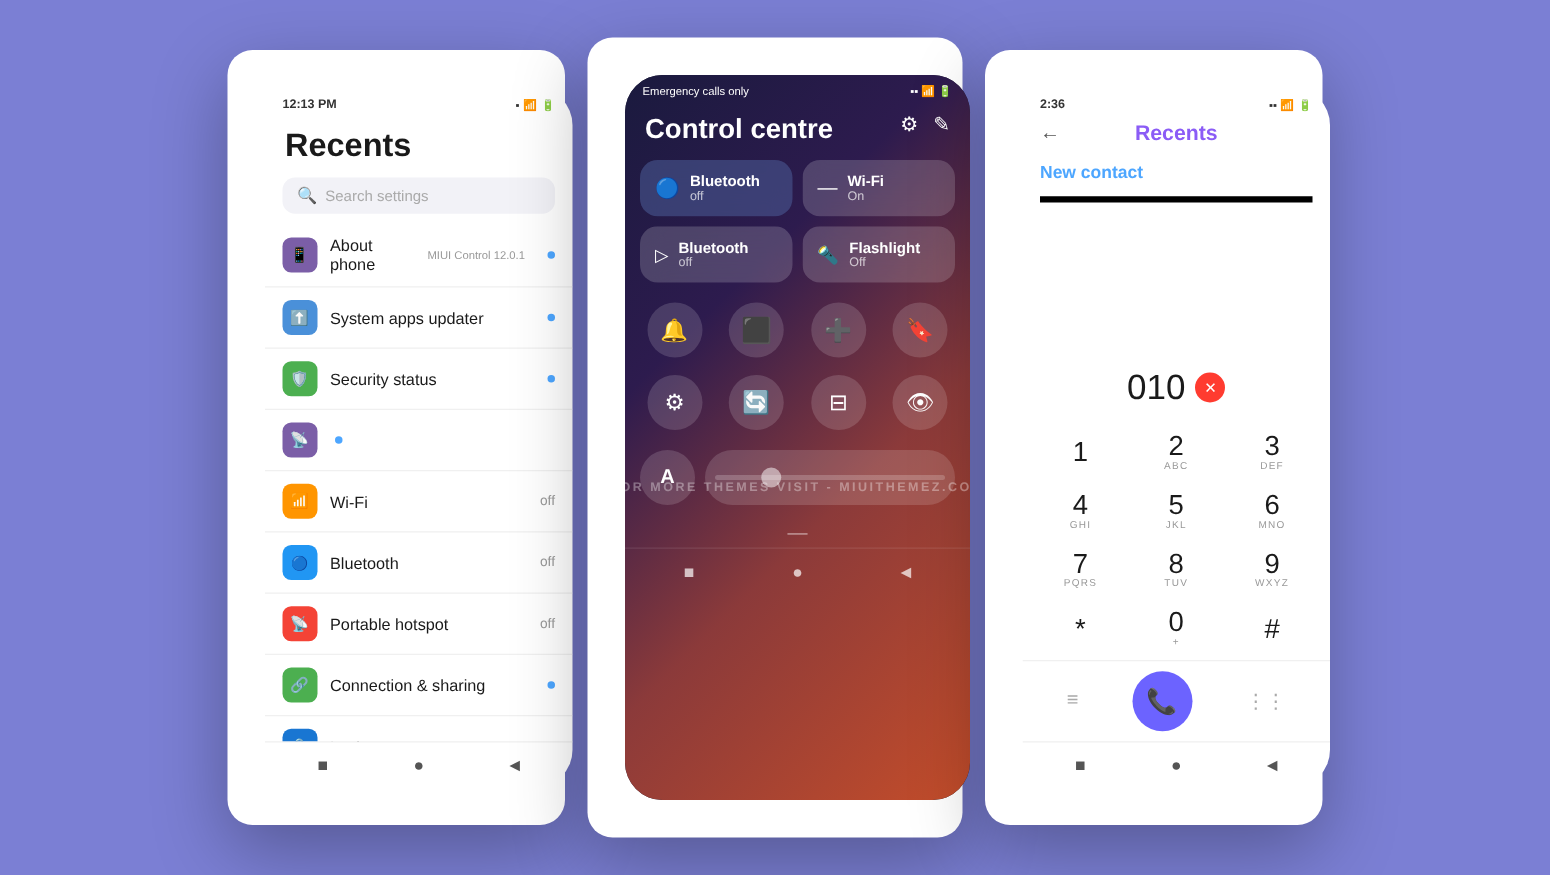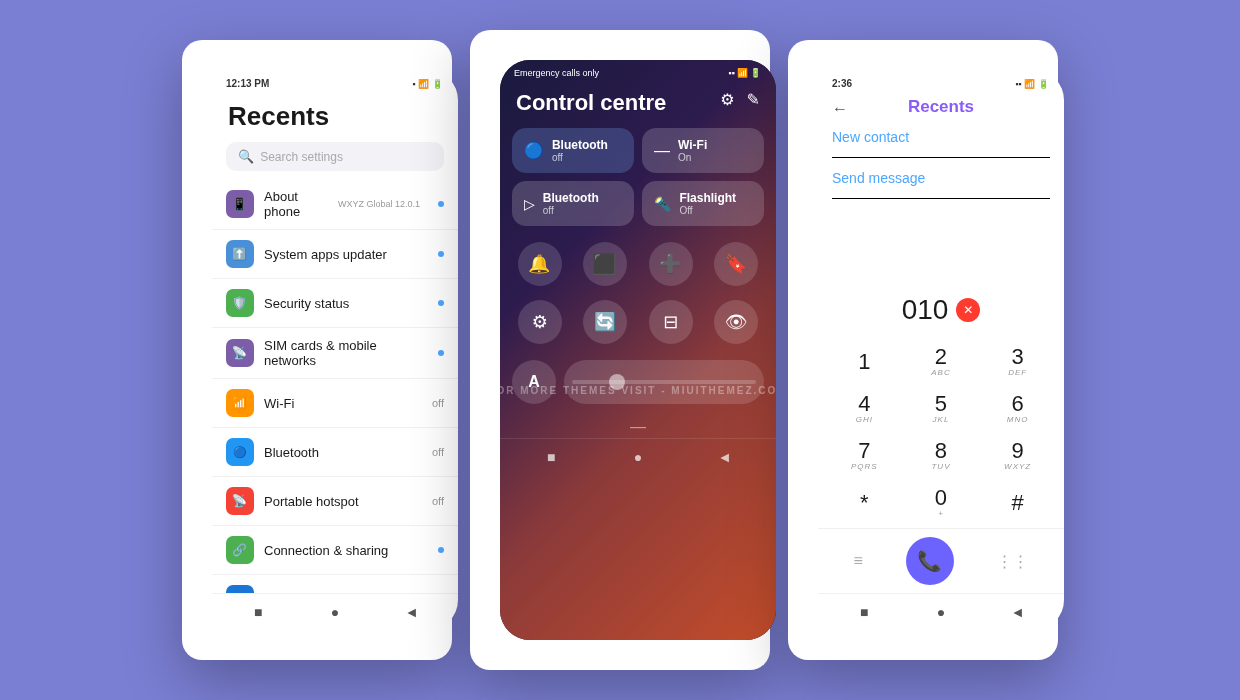--- a/index.html
+++ b/index.html
@@ -342,23 +342,24 @@
       flex: 1;
       text-align: center;
     }
 
     .recents-actions {
       padding: 0 14px;
     }
 
     .recents-action {
       padding: 12px 0;
-      border-bottom: 1px solid #000000;
+      border-bottom: 5px solid #000000;
       font-size: 14px;
       color: #4da6ff;
+      font-weight: bold;
     }
 
     .dialer-number {
       padding: 10px 14px;
       text-align: center;
       font-size: 28px;
       font-weight: 300;
       color: #1a1a1a;
       display: flex;
       align-items: center;
@@ -399,21 +400,20 @@
       font-size: 22px;
       font-weight: 300;
       color: #1a1a1a;
       line-height: 1;
     }
 
     .key-letters {
       font-size: 8px;
       color: #999;
       letter-spacing: 1px;
-      font-style: italic;
     }
 
     .dialer-bottom {
       display: flex;
       justify-content: space-around;
       align-items: center;
       padding: 8px 14px;
       border-top: 1px solid #f0f0f0;
     }
 
@@ -471,36 +471,35 @@
 
         <div class="search-bar">
           <span>🔍</span>
           <span style="color:#aaa;font-size:12px;">Search settings</span>
         </div>
 
         <div class="settings-list">
           <div class="setting-item">
             <div class="setting-icon" style="background:#7b5ea7;color:white;font-size:12px;">📱</div>
             <span class="setting-label">About phone</span>
-            <span class="setting-badge">WXYZ Global 12.0.1</span>
+            <span class="setting-badge">MIUI Control 12.0.1</span>
             <div class="setting-dot"></div>
           </div>
           <div class="setting-item">
             <div class="setting-icon" style="background:#4a90d9;color:white;font-size:12px;">⬆️</div>
             <span class="setting-label">System apps updater</span>
             <div class="setting-dot"></div>
           </div>
           <div class="setting-item">
             <div class="setting-icon" style="background:#4caf50;color:white;font-size:12px;">🛡️</div>
             <span class="setting-label">Security status</span>
             <div class="setting-dot"></div>
           </div>
           <div class="setting-item">
             <div class="setting-icon" style="background:#7b5ea7;color:white;font-size:12px;">📡</div>
-            <span class="setting-label">SIM cards &amp; mobile networks</span>
             <div class="setting-dot"></div>
           </div>
           <div class="setting-item">
             <div class="setting-icon" style="background:#ff9500;color:white;font-size:12px;">📶</div>
             <span class="setting-label">Wi-Fi</span>
             <span class="setting-value">off</span>
           </div>
           <div class="setting-item">
             <div class="setting-icon" style="background:#2196f3;color:white;font-size:11px;">🔵</div>
             <span class="setting-label">Bluetooth</span>
@@ -640,21 +639,20 @@
         </div>
 
         <div class="recents-header" style="padding:4px 14px 0;">
           <span class="back-arrow">←</span>
           <span class="recents-title">Recents</span>
           <span style="width:16px;"></span>
         </div>
 
         <div class="recents-actions">
           <div class="recents-action">New contact</div>
-          <div class="recents-action">Send message</div>
         </div>
 
         <div style="height:130px;"></div>
 
         <div class="dialer-number">
           <span>010</span>
           <div class="delete-btn">✕</div>
         </div>
 
         <div class="keypad">

